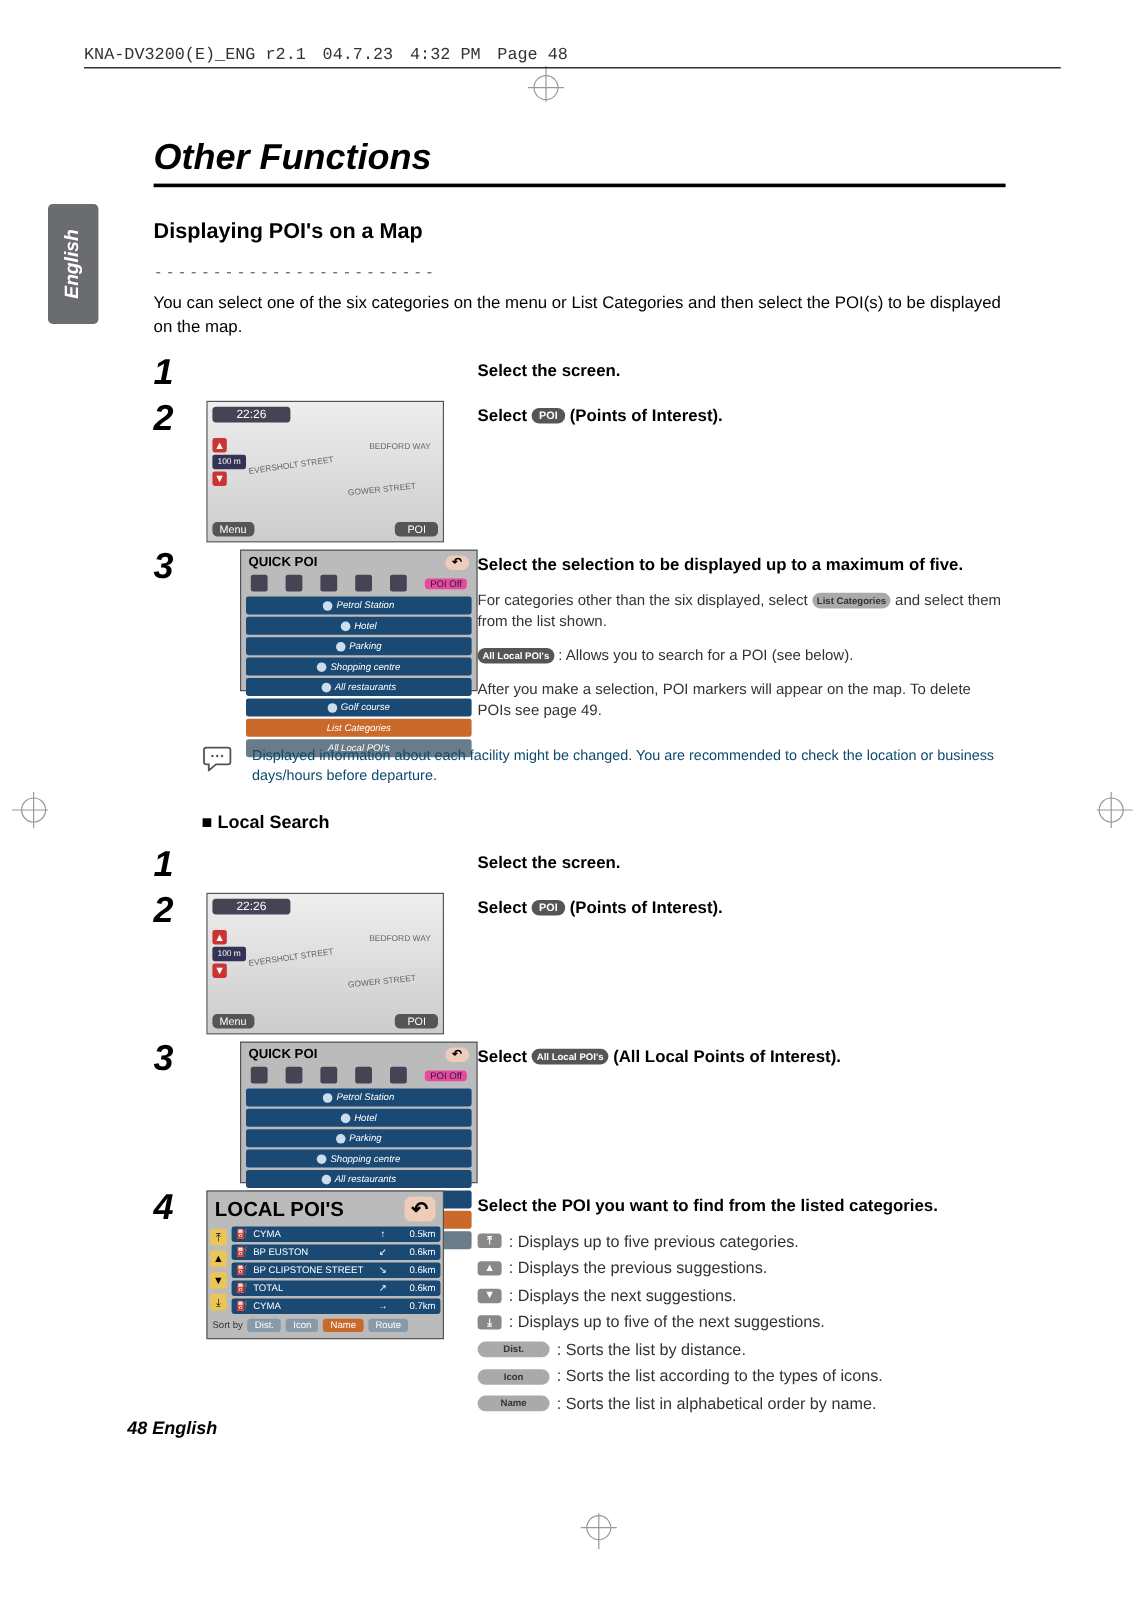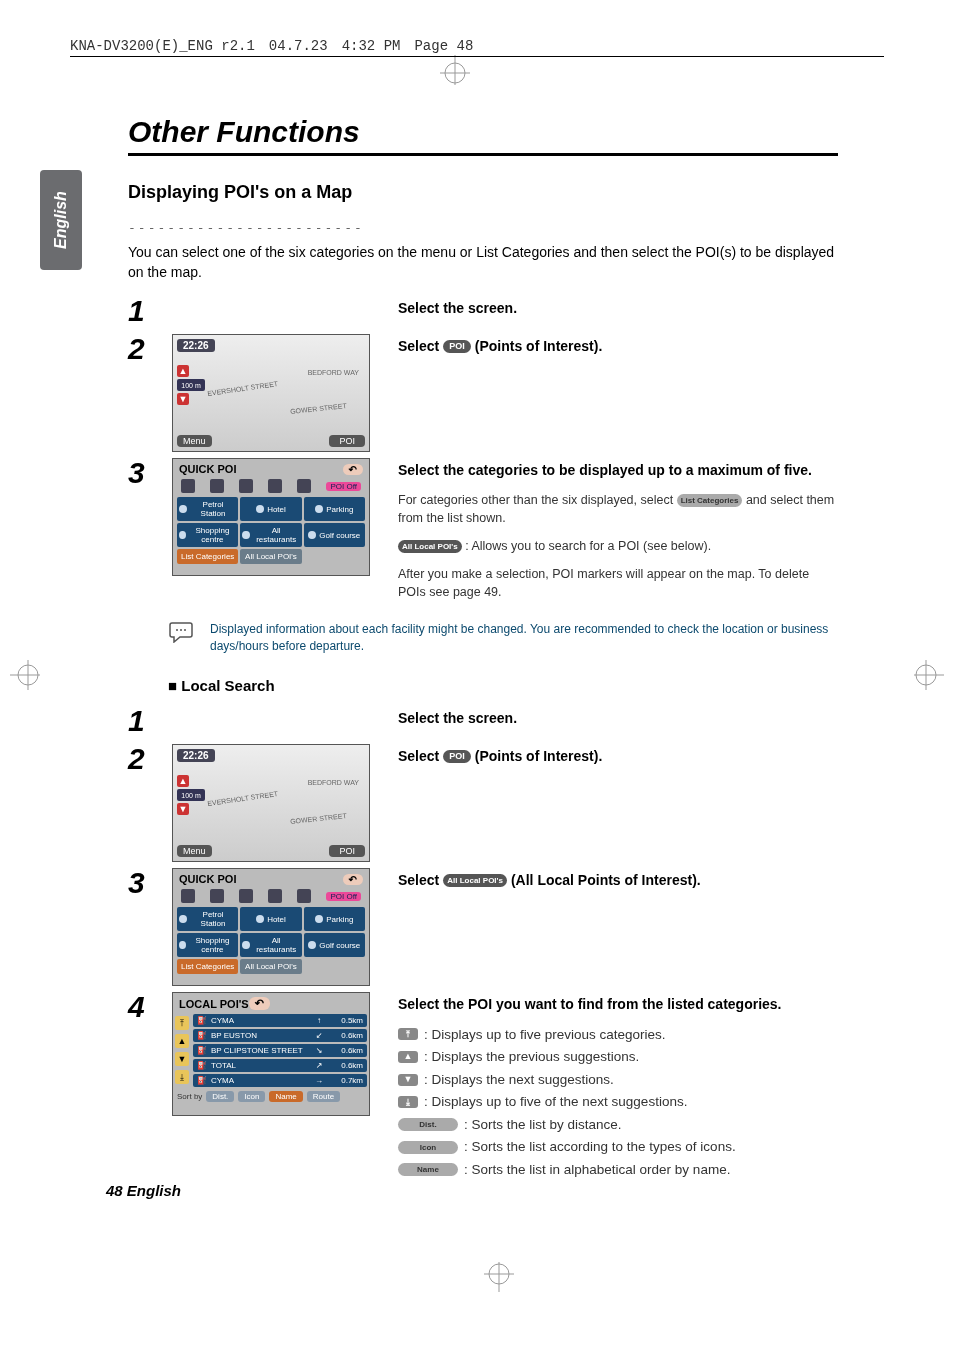--- a/index.html
+++ b/index.html
@@ -142,67 +142,67 @@
   
   .mock-map, .mock-qp, .mock-list {
     width: 198px;
     border: 1px solid #555;
     background: linear-gradient(180deg,#eee,#ccc);
     font-size: 9px;
   }
   .mock-map { height: 118px; position: relative; overflow: hidden; }
   .mock-map .timebox {
     position:absolute; left:4px; top:4px;
-    background:#445; color:#fff; padding:1px 6px; border-radius:3px; font-size:10px; font-weight:bold;
+    background:#445; color:#fff; padding:1px 20px; border-radius:3px; font-size:10px; font-weight:normal;
   }
   .mock-map .street { position:absolute; font-size:7px; color:#666; }
   .mock-map .menu-bar {
     position:absolute; left:4px; bottom:4px;
     background:#555; color:#fff; padding:1px 6px; border-radius:4px; font-size:9px;
   }
   .mock-map .poi-bar {
     position:absolute; right:4px; bottom:4px;
     background:#555; color:#fff; padding:1px 10px; border-radius:4px; font-size:9px;
   }
   .mock-map .zoom {
     position:absolute; left:4px; top:30px;
     display:flex; flex-direction:column; gap:2px;
   }
   .mock-map .zoom span {
     background:#c33; width:12px; height:12px;
     display:flex; align-items:center; justify-content:center; color:#fff; font-size:9px; border-radius:2px;
   }
   .mock-map .zoom .scale { background:#335; width:28px; font-size:7px; }
 
-  .mock-qp { height: 118px; background:#bbb; }
+  .mock-qp { height: 118px; background:#bbb;margin-left:28px; }
   .mock-qp .qp-head {
     display:flex; justify-content:space-between; align-items:center;
     padding:4px 6px; font-weight:bold; font-size:11px;
   }
   .mock-qp .qp-head .back { background:#ecb; padding:0 6px; border-radius:6px; font-size:10px; }
   .mock-qp .icon-row {
     display:flex; gap:4px; padding:0 8px 4px; align-items:center; justify-content:space-between;
   }
   .mock-qp .icon-row .sq { width:14px; height:14px; background:#445; border-radius:2px; }
   .mock-qp .icon-row .off { background:#ec4899; color:#125; padding:0 4px; border-radius:3px; font-size:8px; }
   .mock-qp .grid {
-    display:grid; grid-template-columns:1fr 1fr 1fr; gap:2px; padding:0 4px;
+    display:grid; grid-template-columns:1fr; gap:2px; padding:0 4px;font-style:italic;
   }
   .mock-qp .grid .cell {
     background:#1a4a74; color:#fff; font-size:8px; text-align:center; padding:3px 2px; border-radius:2px;
     display:flex; align-items:center; justify-content:center; gap:3px;
   }
   .mock-qp .grid .cell.orange { background:#c96a2a; }
   .mock-qp .grid .cell.muted { background:#6a7c8a; }
   .mock-qp .grid .cell .dot { width:8px; height:8px; border-radius:50%; background:#cde; }
 
   .mock-list { height: 124px; background:#bbb; }
   .mock-list .hdr {
-    display:flex; justify-content:flex-start; align-items:center;
-    padding:4px 6px; font-weight:bold; font-size:11px;
+    display:flex; justify-content:space-between; align-items:center;
+    padding:4px 6px; font-weight:bold; font-size:17px;gap:47px;
   }
   .mock-list .hdr .back { background:#ecb; padding:0 6px; border-radius:6px; }
   .mock-list .body { display:flex; }
   .mock-list .arrows { width:18px; display:flex; flex-direction:column; gap:4px; padding:2px; }
   .mock-list .arrows span { background:#e9c55a; border-radius:2px; height:14px; display:flex; align-items:center; justify-content:center; font-size:9px; }
   .mock-list .rows { flex:1; padding:0 2px; }
   .mock-list .row { display:flex; align-items:center; background:#1a4a74; color:#fff; font-size:8px; margin-bottom:2px; border-radius:2px; padding:2px 4px; gap:4px; }
   .mock-list .row .gas { color:#ffb84d; }
   .mock-list .row .name { flex:1; overflow:hidden; white-space:nowrap; }
   .mock-list .row .dir { width:12px; text-align:center; }
@@ -340,21 +340,21 @@
           <div class="cell">
               <span class="dot"></span>
               <span>Golf course</span>
             </div>
           <div class="cell orange">List Categories</div>
           <div class="cell muted">All Local POI's</div>
         </div>
       </div>
     </div>
     <div class="step-body step-text">
-      <div class="step-title">Select the categories to be displayed up to a maximum of five.</div>
+      <div class="step-title">Select the selection to be displayed up to a maximum of five.</div>
       <p class="small">
         <span>For categories other than the six displayed, select</span>
         <span class="pill wide soft">List Categories</span>
         <span>and select them from the list shown.</span>
       </p>
       <p class="small">
         <span class="pill wide">All Local POI's</span>
         <span>: Allows you to search for a POI (see below).</span>
       </p>
       <p class="small">After you make a selection, POI markers will appear on the map. To delete POIs see page 49.</p>

